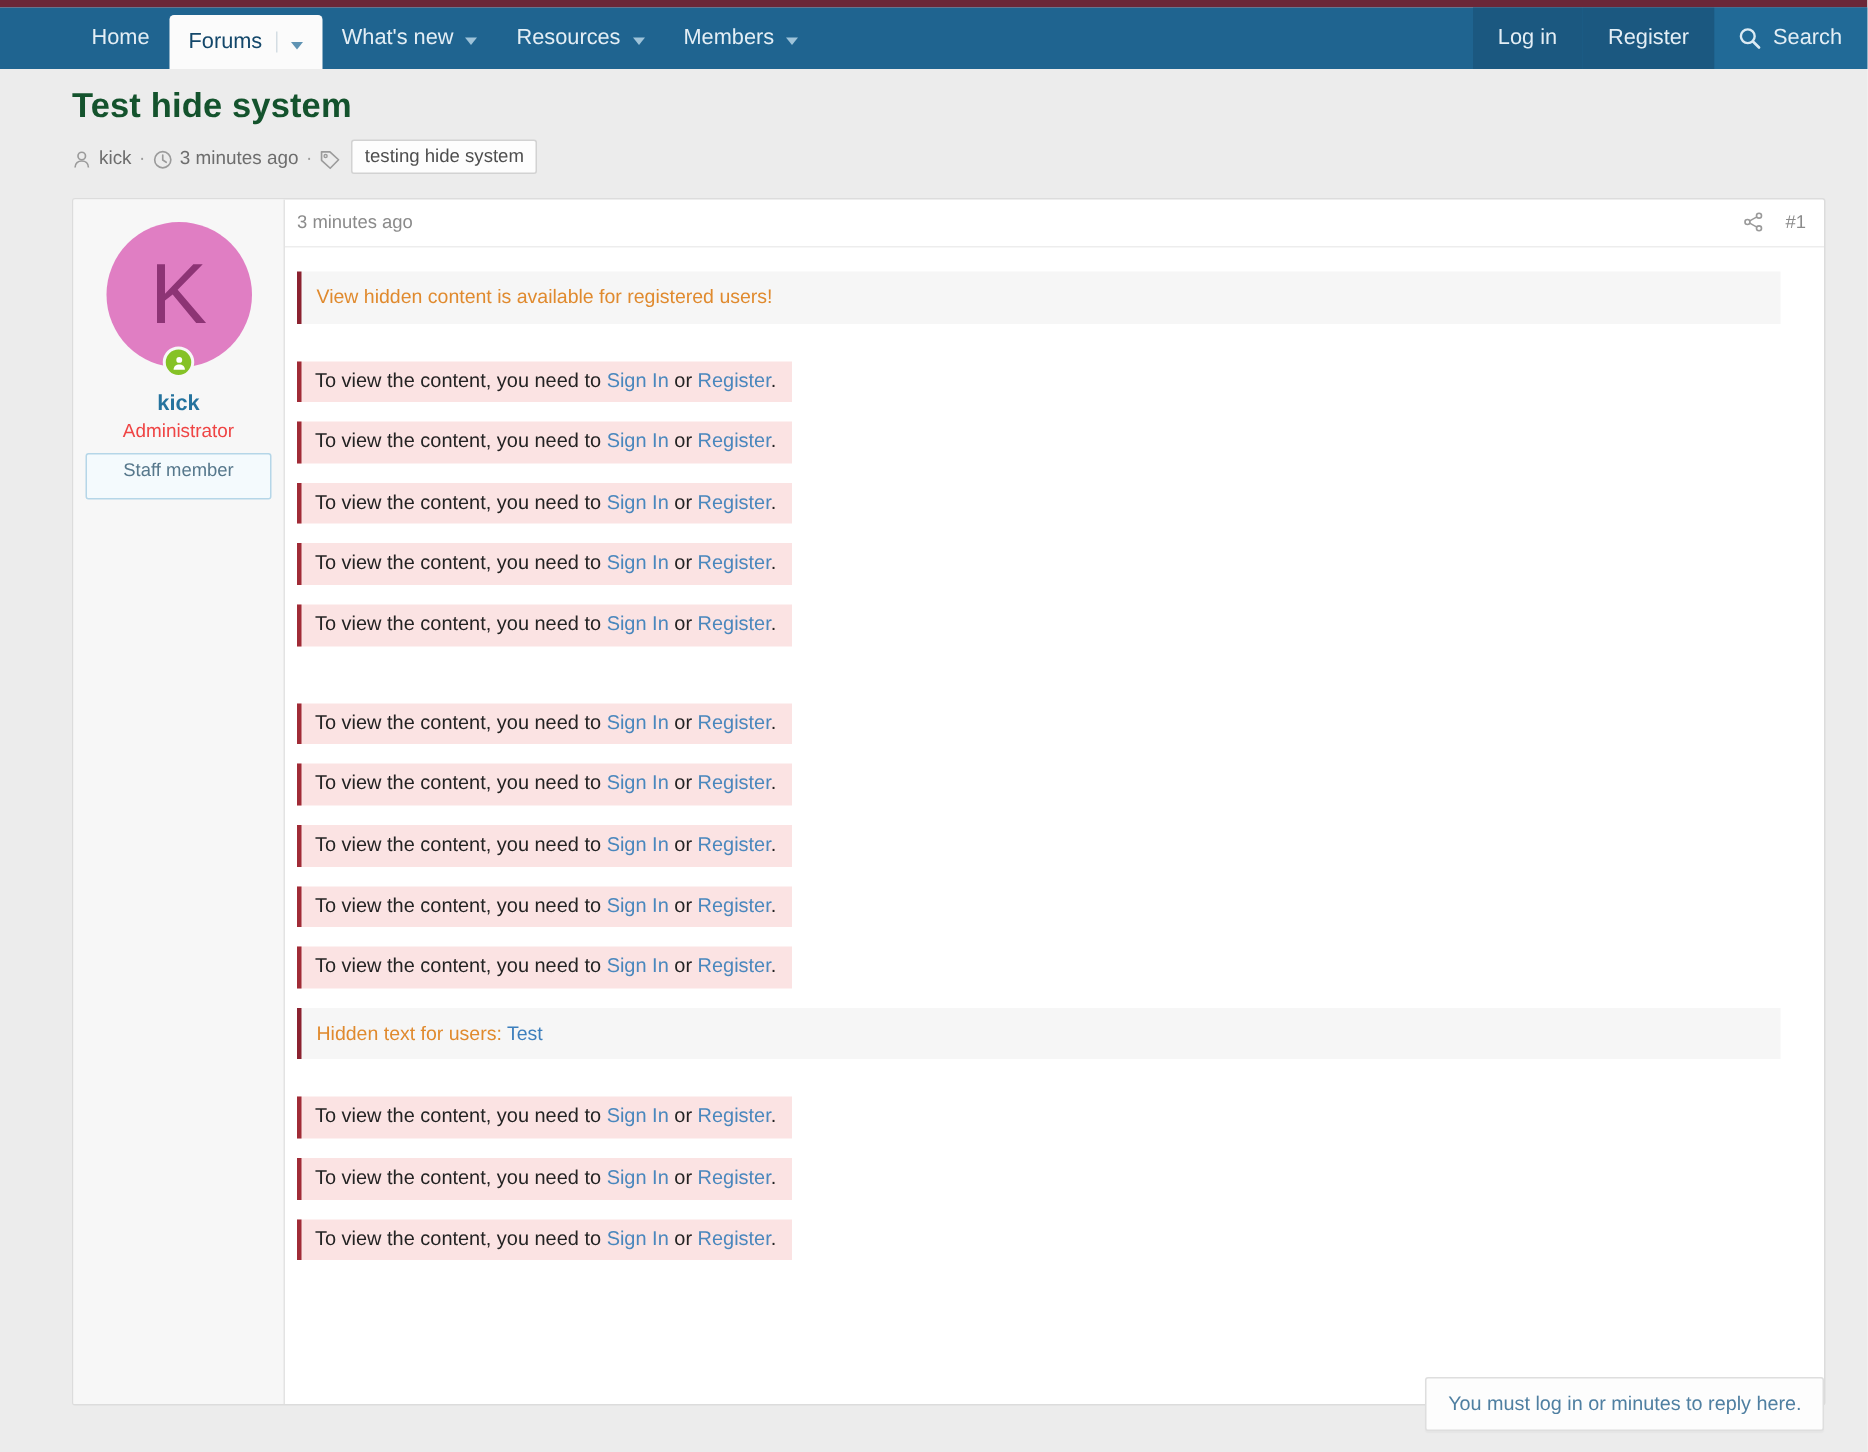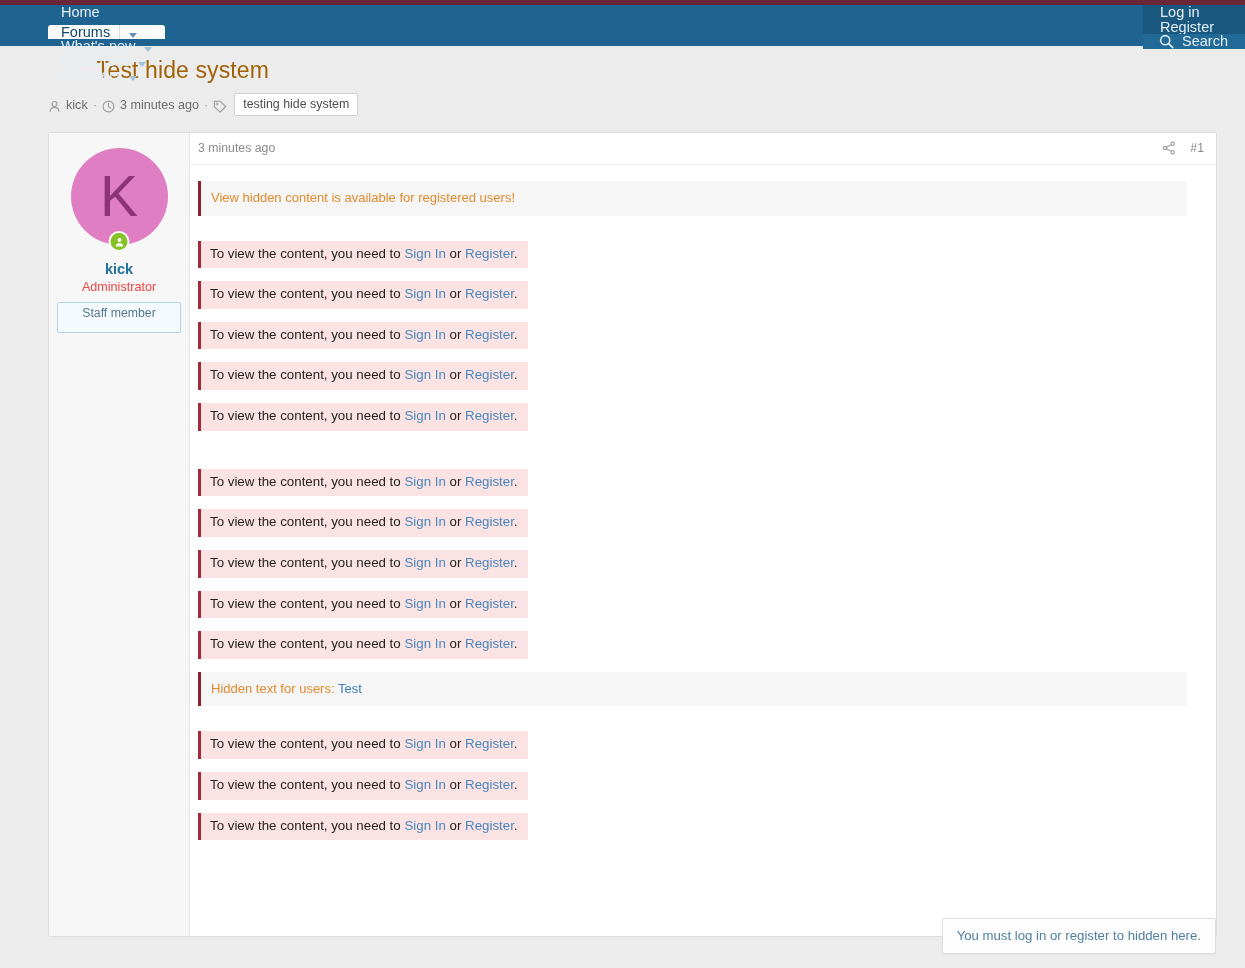--- a/index.html
+++ b/index.html
@@ -23,21 +23,21 @@
   
   .navbar {
     height: 41px;
     background: #1f6490;
     display: flex;
     align-items: stretch;
     justify-content: space-between;
     padding-left: 48px;
     position: relative;
   }
-  .nav-left, .nav-right { display: flex; align-items: stretch; flex-direction: column; }
+  .nav-left, .nav-right { display: flex; align-items: stretch; }
 
   .nav-item {
     display: flex;
     align-items: center;
     padding: 0 13px;
     color: #e3eef5;
     font-size: 14.5px;
     white-space: nowrap;
     cursor: pointer;
     line-height: 1;
@@ -74,25 +74,24 @@
     gap: 8px;
   }
   .search-glyph { display:inline-block; width: 15px; height: 15px; }
 
   
   .page-head {
     padding: 9px 48px 0 48px;
   }
   .page-title {
     font-size: 23px;
-    font-weight: normal;
-    color: #a16207;
+    font-weight: bold;
+    color: #14532d;
     line-height: 1.35;
     letter-spacing: .1px;
-    margin-left: 48px;
   }
   .page-meta {
     display: flex;
     align-items: center;
     gap: 5px;
     color: #6d6d6d;
     font-size: 12.6px;
     margin-top: 7px;
   }
   .page-meta .sep { color: #9b9b9b; }
@@ -370,15 +369,15 @@
           <div><div class="block-login"><span>To view the content, you need to </span><a>Sign In</a><span> or </span><a>Register</a><span>.</span></div></div>
           <div class="gap-sm"></div>
           <div><div class="block-login"><span>To view the content, you need to </span><a>Sign In</a><span> or </span><a>Register</a><span>.</span></div></div>
           <div class="gap-sm"></div>
           <div><div class="block-login"><span>To view the content, you need to </span><a>Sign In</a><span> or </span><a>Register</a><span>.</span></div></div>
           <div class="gap-sm"></div>
         </div>
     </div>
   </div>
 
-  <div class="reply-notice">You must log in or register to hidden here.</div>
+  <div class="reply-notice">You must log in or minutes to reply here.</div>
 
 </div>
 
 </body></html>

